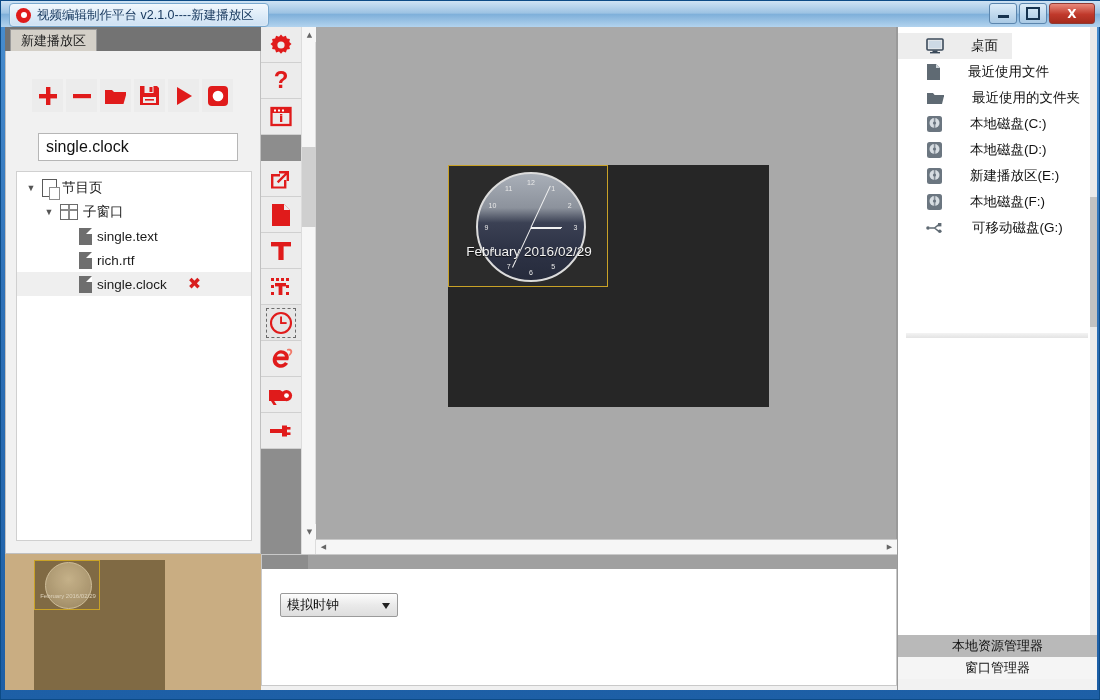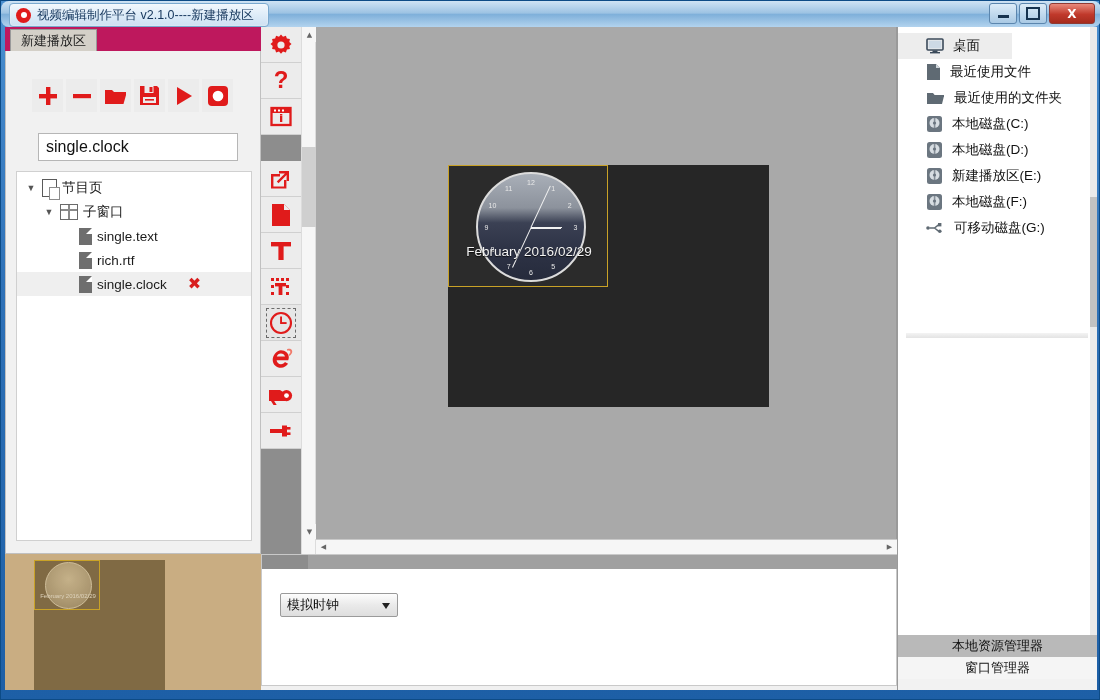--- a/index.html
+++ b/index.html
@@ -14,21 +14,20 @@
   
   .win-frame{
     position:absolute;left:0;top:0;width:1100px;height:700px;
     background:linear-gradient(180deg,#4a8fd0 0%,#2f72b8 40%,#1d5fa6 100%);
     box-sizing:border-box;
     border:1px solid #0d4b86;
   }
   .titlebar{
     position:absolute;left:0;top:0;width:1100px;height:26px;
     background:linear-gradient(180deg,#cfe3f4 0%,#9dc3e3 46%,#7fb0da 52%,#b2d3ee 100%);
-    border-radius:8px;
   }
   .title-pill{
     position:absolute;left:8px;top:2px;height:22px;
     padding:0 14px 0 6px;
     display:flex;align-items:center;gap:6px;
     background:linear-gradient(180deg,#f2f8fd 0%,#dcebf8 55%,#cde0f2 100%);
     border:1px solid #7aa9cf;border-radius:4px;
     box-shadow:0 0 2px rgba(255,255,255,.8) inset;
   }
   .title-text{font-size:12.5px;color:#15365c;white-space:nowrap;}
@@ -53,21 +52,21 @@
     background:#f0f0f0;
   }
 
   
   .left-panel{
     position:absolute;left:0px;top:0px;width:256px;height:527px;
     background:#f1f1f1;box-sizing:border-box;
   }
   .tabstrip{
     position:absolute;left:0;top:0;width:256px;height:24px;
-    background:#be185d;border-bottom:1px solid #b9b9b9;padding-left:24px;
+    background:#737373;border-bottom:1px solid #b9b9b9;padding-left:24px;
   }
   .tab{
     position:absolute;left:5px;top:2px;height:22px;min-width:86px;
     background:#d4d0c8;border:1px solid #9a9a9a;border-bottom:none;
     display:flex;align-items:center;justify-content:center;
     font-size:13px;color:#1b1b1b;padding:0 10px;box-sizing:border-box;
   }
   .lp-body{
     position:absolute;left:0;top:24px;width:256px;height:503px;
     background:#f1f1f1;border:1px solid #c0c0c0;border-top:none;box-sizing:border-box;
@@ -186,21 +185,21 @@
   }
   .combo .arrow{position:absolute;right:7px;top:9px;width:0;height:0;
     border-left:4.5px solid transparent;border-right:4.5px solid transparent;border-top:6px solid #222;}
 
   
   .right-panel{
     position:absolute;left:892px;top:0px;width:200px;height:608px;
     background:#ffffff;border-left:1px solid #9a9a9a;box-sizing:border-box;
   }
   .res-list{position:absolute;left:0;top:6px;width:185px;}
-  .res-item{display:flex;align-items:center;height:26px;gap:9px;padding-left:28px;
+  .res-item{display:flex;align-items:center;height:26px;gap:27px;padding-left:28px;
     font-size:13.5px;color:#121212;}
   .res-item.sel{background:#ededed;width:86px;}
   .rp-splitter{position:absolute;left:8px;top:306px;width:182px;height:5px;
     background:linear-gradient(180deg,#f4f4f4,#e3e3e3);}
   .rp-scroll{position:absolute;right:0;top:0;width:7px;height:608px;background:#eaeaea;}
   .rp-scroll .th{position:absolute;left:0;top:170px;width:7px;height:130px;background:#c2c2c2;}
 
   .right-bottom{
     position:absolute;left:892px;top:608px;width:200px;height:55px;
     background:#f2f2f2;border-left:1px solid #9a9a9a;box-sizing:border-box;

